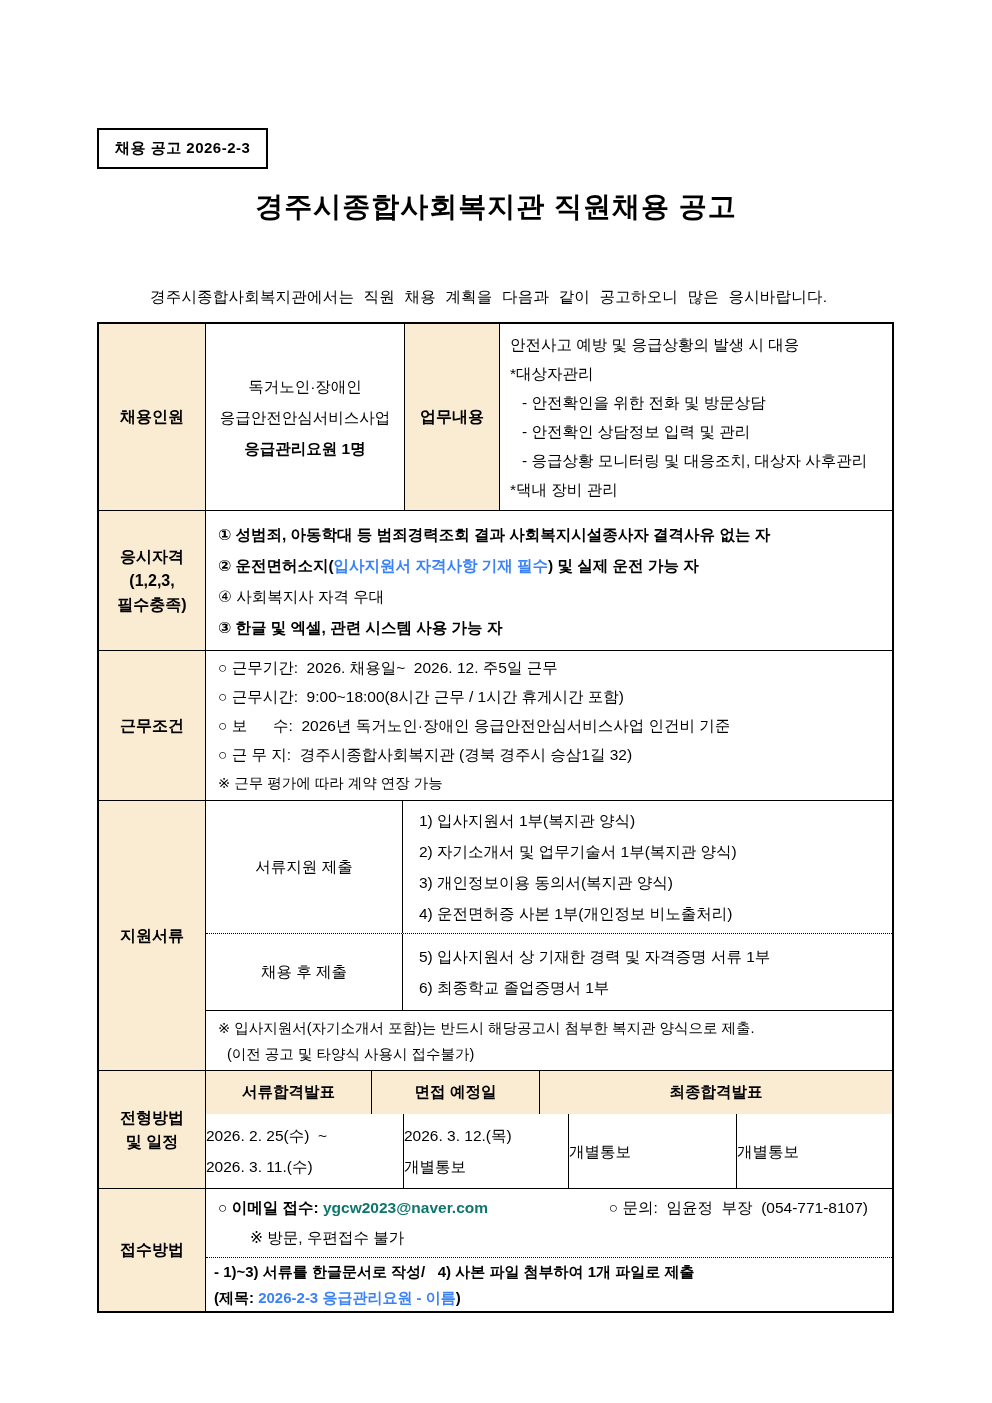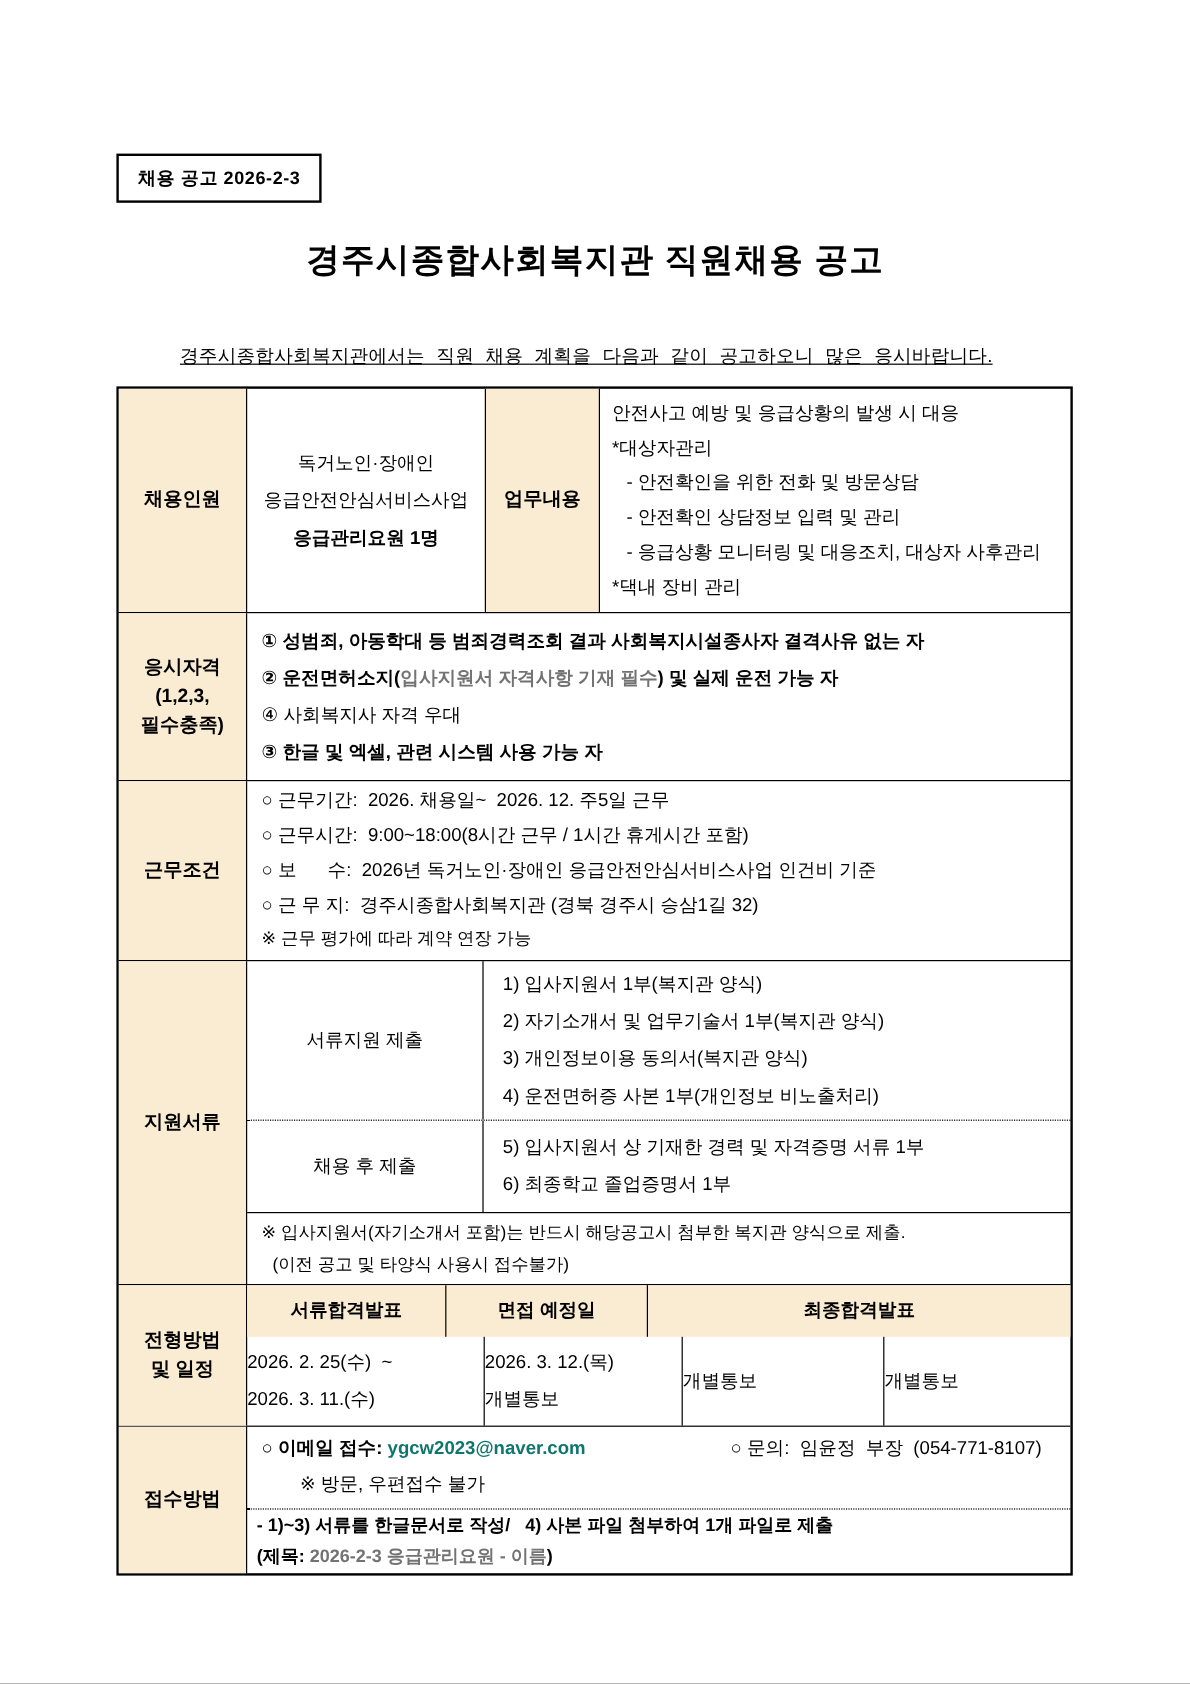--- a/index.html
+++ b/index.html
@@ -4,34 +4,34 @@
 <style>
   * { margin:0; padding:0; box-sizing:border-box; }
   html,body { background:#888; }
   .page {
     position:relative; width:992px; height:1403px; background:#fff;
     font-family:"Liberation Sans","DejaVu Sans",sans-serif; color:#000;
     margin:0 auto; overflow:hidden;
   }
   .t { white-space:pre-wrap; }
   .b { font-weight:bold; }
-  .red { color:#737373; }
+  .red { color:#3b82f6; }
   .blue { color:#0f766e;text-align:center; }
 
   .doc-tag {
     position:absolute; left:97px; top:128px; border:2px solid #000;
     padding:9px 16px; font-size:15px; font-weight:bold; letter-spacing:0.5px;
   }
   .title {
-    position:absolute; top:198px; left:0; width:100%; text-align:center;
+    position:absolute; top:188px; left:0; width:100%; text-align:center;
     font-size:28px; font-weight:bold; letter-spacing:1px;
   }
   .intro {
     position:absolute; left:150px; top:287px; font-size:15.5px;
-    word-spacing:5px; letter-spacing:0.2px;text-decoration:underline;
+    word-spacing:5px; letter-spacing:0.2px;
   }
 
   .tbl { position:absolute; left:97px; top:322px; width:797px; border:2px solid #000; background:#fff; }
   .row { display:flex; align-items:stretch; }
   .row + .row { border-top:1px solid #000; }
   .cell { border-left:1px solid #000; }
   .row > .cell:first-child, .row > .col:first-child { border-left:none; }
   .hdr {
     background:#FAECD2; font-weight:bold; font-size:16px;
     display:flex; flex-direction:column; align-items:center; justify-content:center;

